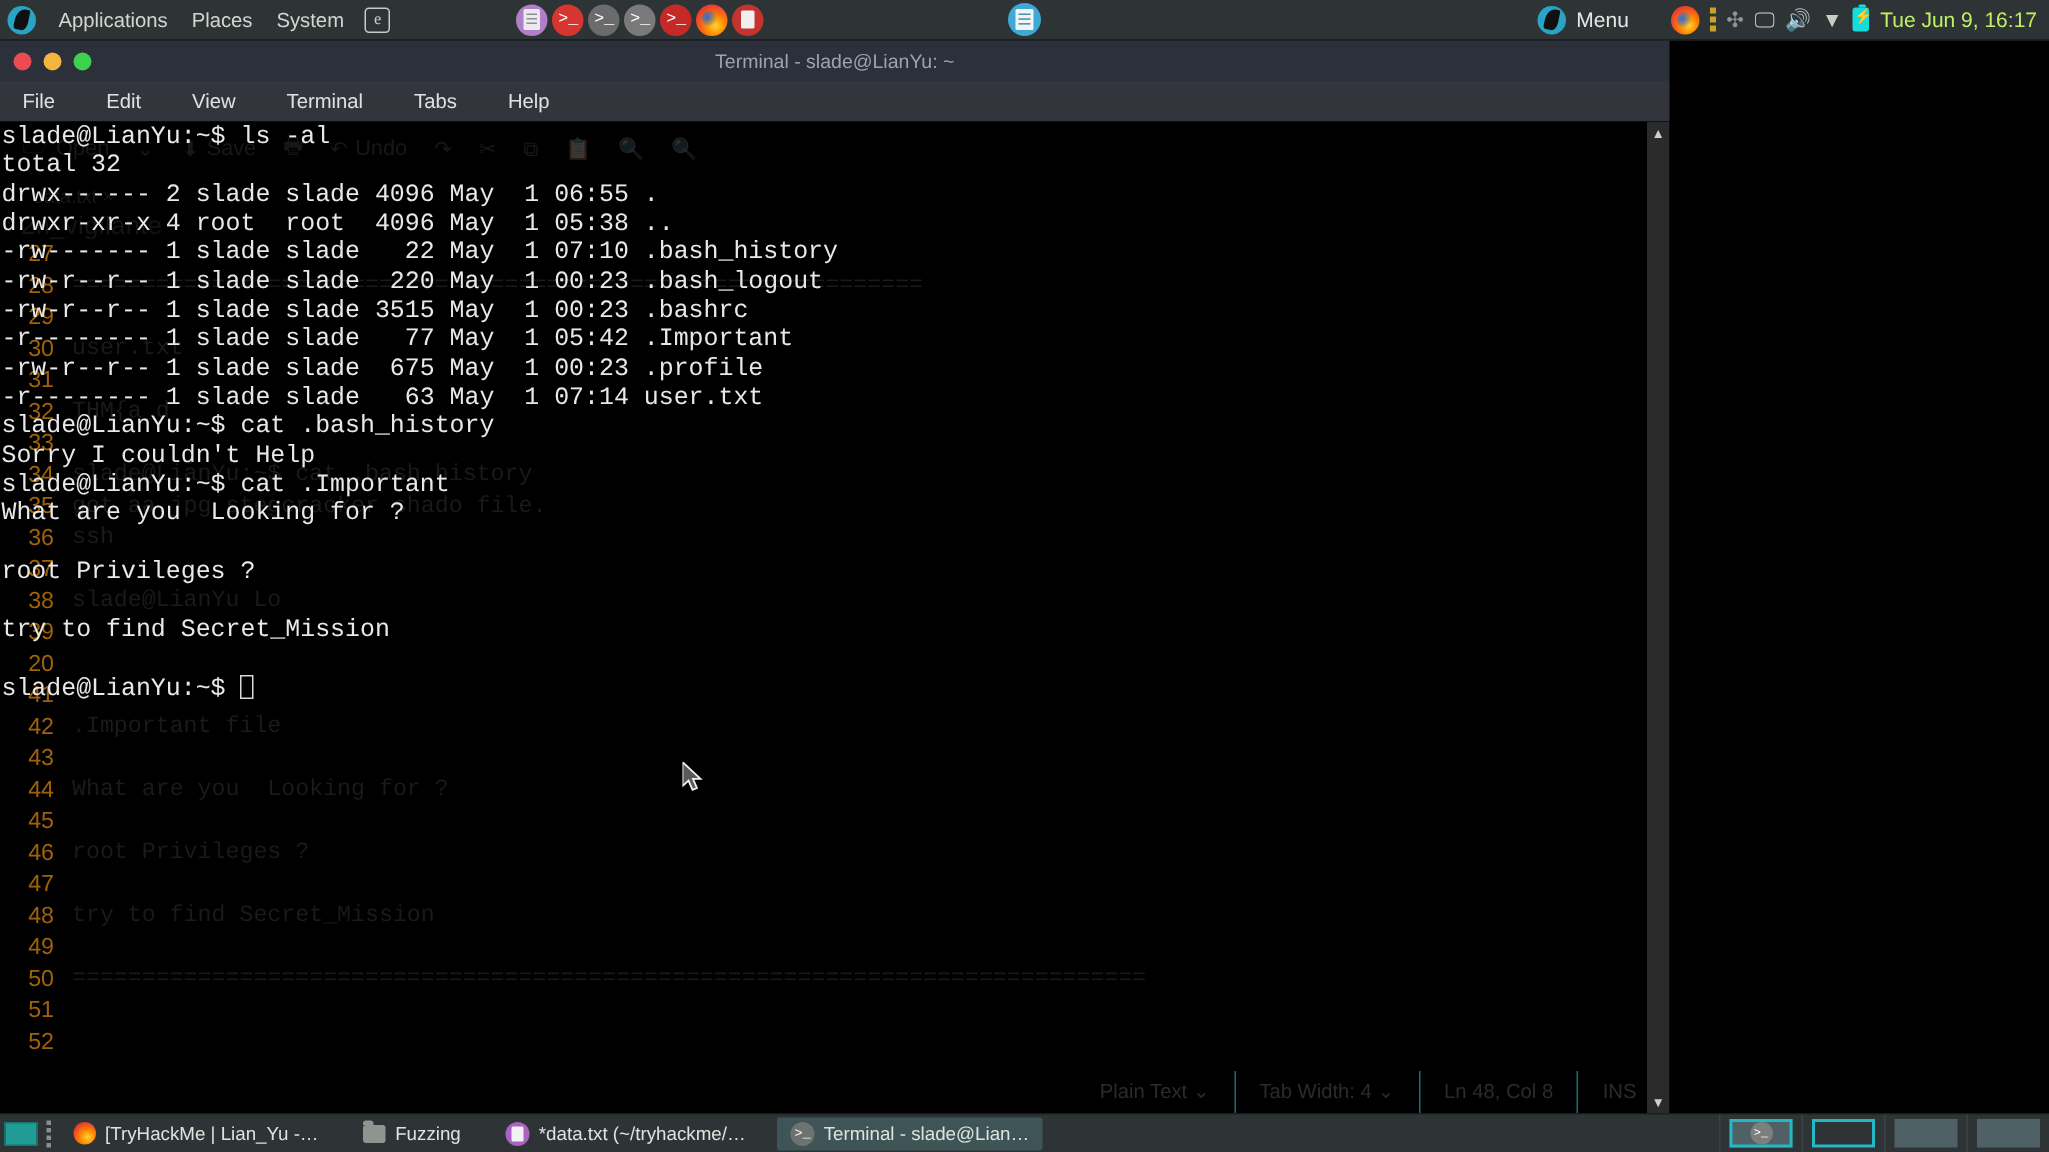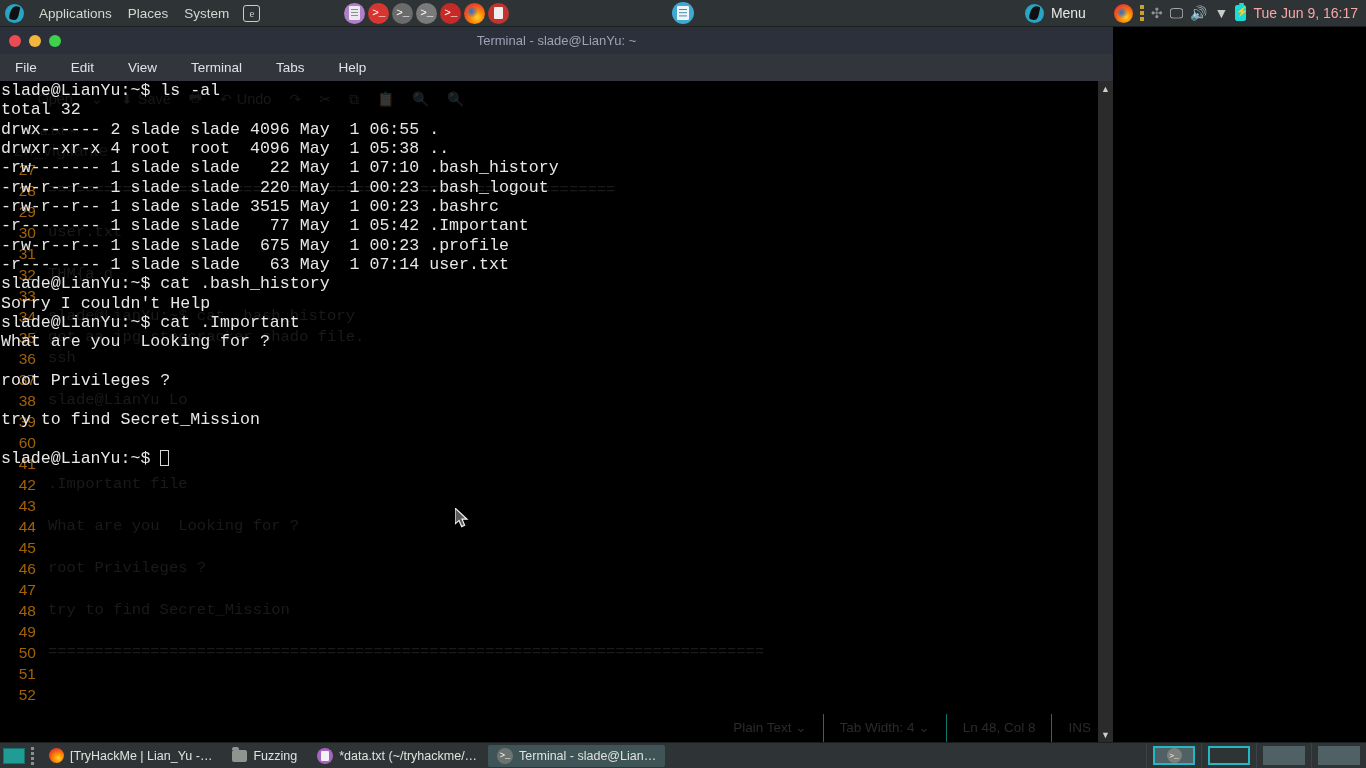--- a/index.html
+++ b/index.html
@@ -88,21 +88,21 @@
     position:relative; background:#16dcdc;
   }
   .batt::before{
     content:""; position:absolute; left:2.5px; top:-3.5px; width:5px; height:2px;
     background:#16dcdc; border-radius:1px;
   }
   .batt::after{
     content:"⚡"; position:absolute; left:0; top:-2px; width:100%;
     text-align:center; font-size:10px; color:#0b3b3b; line-height:16px;
   }
-  .clock{ font-size:14px; color:#fca5a5; white-space:nowrap; }
+  .clock{ font-size:14px; color:#bef264; white-space:nowrap; }
 
   
   #term-window{
     position:absolute; left:0; top:27px; width:1113px; height:715px;
     background:#000; z-index:10;
   }
   #titlebar{
     height:27px; background:#2b303b; position:relative;
     display:flex; align-items:center;
   }
@@ -420,21 +420,21 @@
           </div>
           <div class="g-row">
             <span class="g-num">38</span>
             <span class="g-txt">slade@LianYu Lo</span>
           </div>
           <div class="g-row">
             <span class="g-num">39</span>
             <span class="g-txt"></span>
           </div>
           <div class="g-row">
-            <span class="g-num">60</span>
+            <span class="g-num">20</span>
             <span class="g-txt"></span>
           </div>
           <div class="g-row">
             <span class="g-num">41</span>
             <span class="g-txt"></span>
           </div>
           <div class="g-row">
             <span class="g-num">42</span>
             <span class="g-txt">.Important file</span>
           </div>
@@ -509,21 +509,21 @@
 </div>
 
 <div id="bottom-panel">
   <div class="show-desk"></div>
   <div class="grip">
       <u></u>
       <u></u>
       <u></u>
       <u></u>
     </div>
-  <div id="tasklist" style="display:flex;align-items:flex-end;gap:2px">
+  <div id="tasklist" style="display:flex;align-items:flex-end;gap:12px">
       <div class="tb-task">
         <div class="tb-ff"></div>
         <span class="tb-lbl">[TryHackMe | Lian_Yu -…</span>
       </div>
       <div class="tb-task">
         <div class="tb-folder"></div>
         <span class="tb-lbl">Fuzzing</span>
       </div>
       <div class="tb-task">
         <div class="tb-xed">

